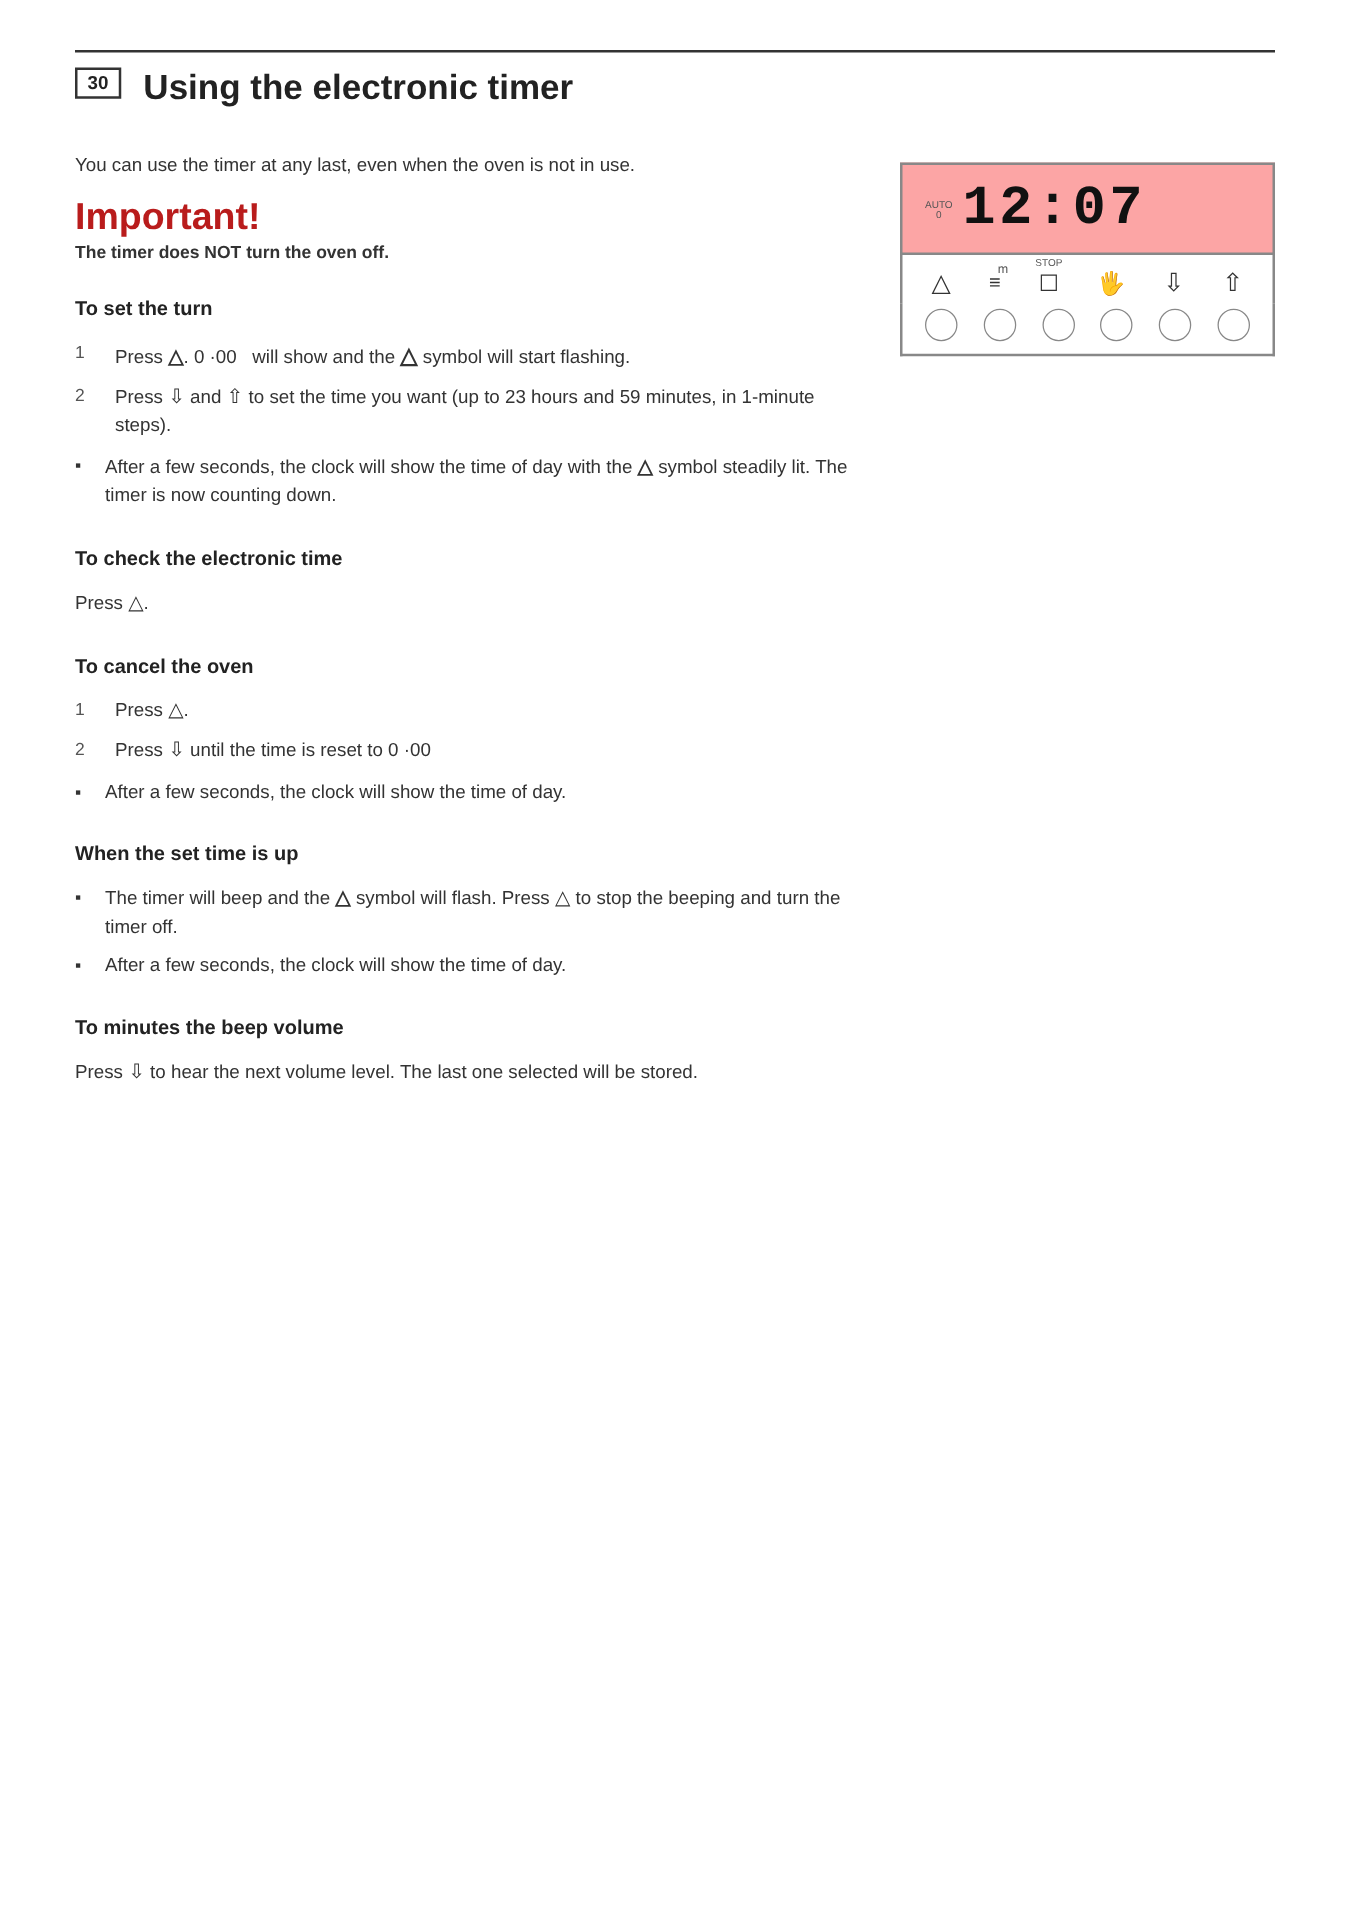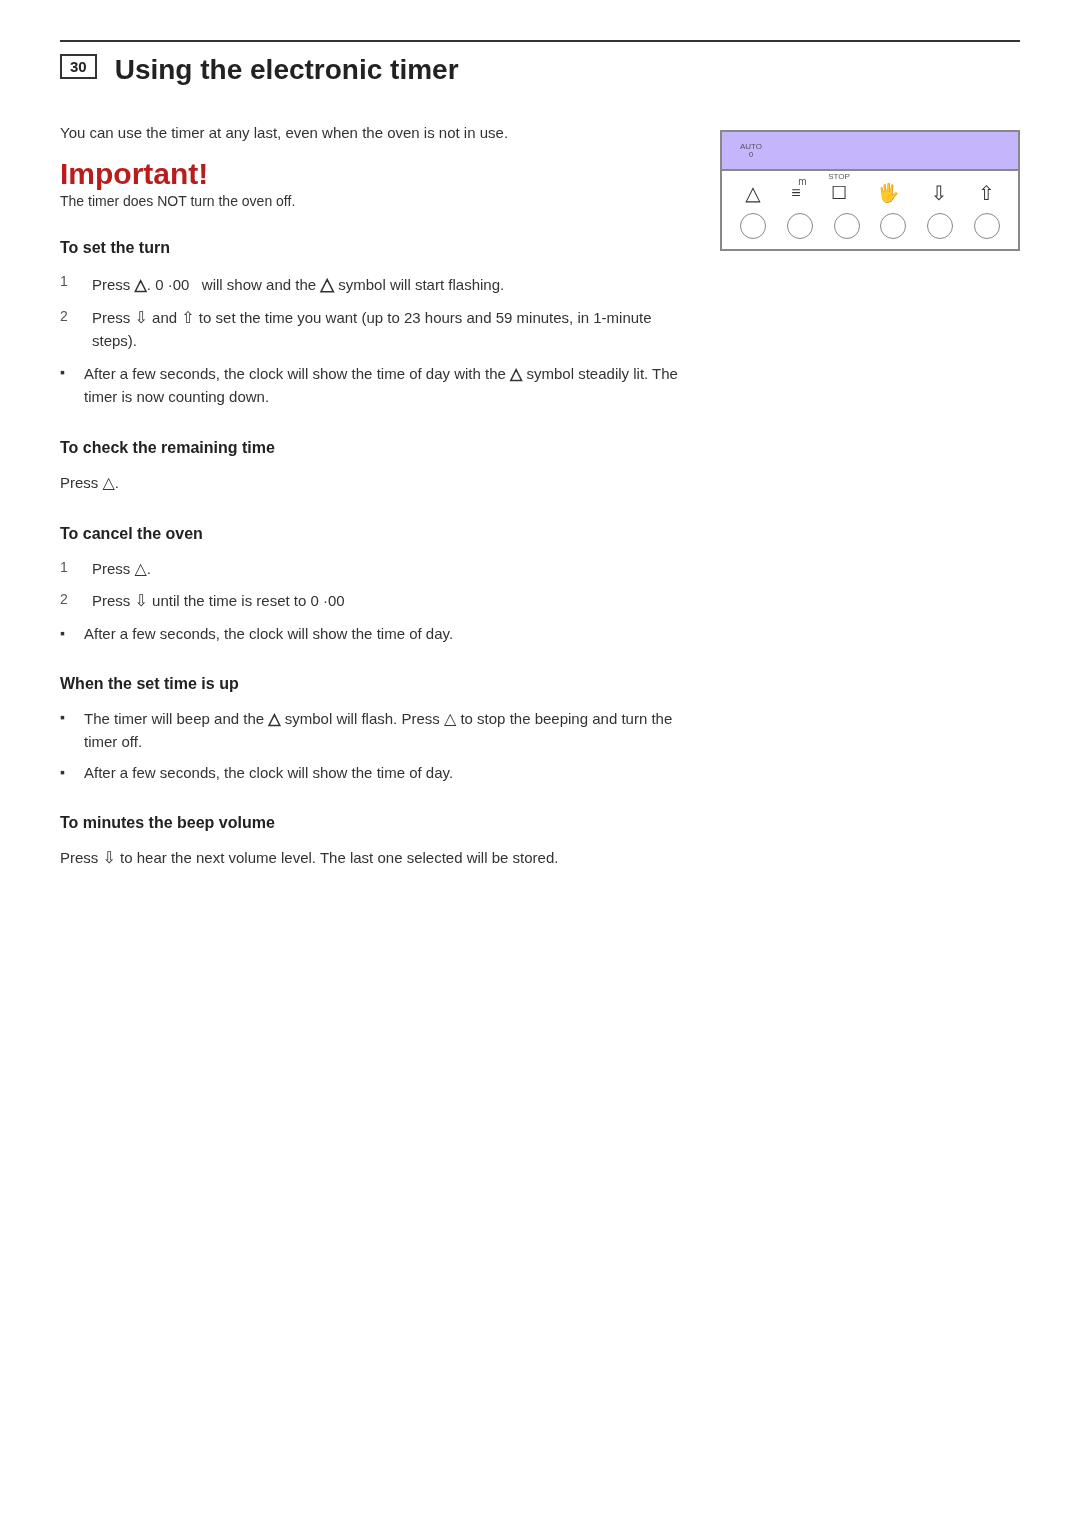--- a/index.html
+++ b/index.html
@@ -59,20 +59,21 @@
     .important-heading {
       font-size: 30px;
       font-weight: bold;
       color: #b91c1c;
       margin-bottom: 2px;
     }
     .important-subtitle {
       font-size: 14px;
       color: #333;
       margin-bottom: 28px;
+      font-weight: bold;
     }
 
     
     .section-heading {
       font-size: 16px;
       font-weight: bold;
       color: #222;
       margin-bottom: 14px;
     }
 
@@ -128,21 +129,21 @@
       font-size: 18px;
       font-weight: bold;
     }
 
     
     .timer-panel {
       margin-top: 8px;
     }
     .timer-display {
       border: 2px solid #888;
-      background: #c4b5fd;
+      background: #fca5a5;
       padding: 10px 18px;
       margin-bottom: 0;
       display: flex;
       align-items: center;
       justify-content: flex-start;
       gap: 4px;
     }
 
     
     .icon-row {
@@ -238,21 +239,21 @@
         <li>
           <span class="bullet-sym">▪</span>
           <span>
             After a few seconds, the clock will show the time of day with the <span class="sym bold">△</span> symbol steadily lit. The timer is now counting down.
           </span>
         </li>
       </ul>
     </div>
 
     <div class="section">
-      <div class="section-heading">To check the remaining time</div>
+      <div class="section-heading">To check the electronic time</div>
       <p class="press-line">Press <span class="sym">△</span>.</p>
     </div>
 
     <div class="section">
       <div class="section-heading">To cancel the oven</div>
       <ol class="numbered-list">
         <li>
           <span class="list-num">1</span>
           <span>Press <span class="sym">△</span>.</span>
         </li>
@@ -291,20 +292,21 @@
   </div>
 
   <div class="right-col">
     <div class="timer-panel">
 
       <div class="timer-display">
         <div style="display:flex;flex-direction:column;align-items:center;margin-right:4px;">
           <span style="font-size:8px;color:#555;">AUTO</span>
           <span style="font-size:8px;color:#555;line-height:1;">0</span>
         </div>
+        <span class="seg">12:07</span>
       </div>
 
       <div class="icon-row">
         <span class="icon-cell" style="font-size:20px;">△</span>
         <span class="icon-cell" style="font-size:16px;position:relative;">
           <span style="display:inline-block;font-size:10px;color:#555;position:absolute;top:-8px;right:-6px;">m</span>
           ≡
         </span>
         <span class="icon-cell" style="position:relative;font-size:18px;">
           <span style="font-size:8px;color:#555;position:absolute;top:-10px;">STOP</span>

